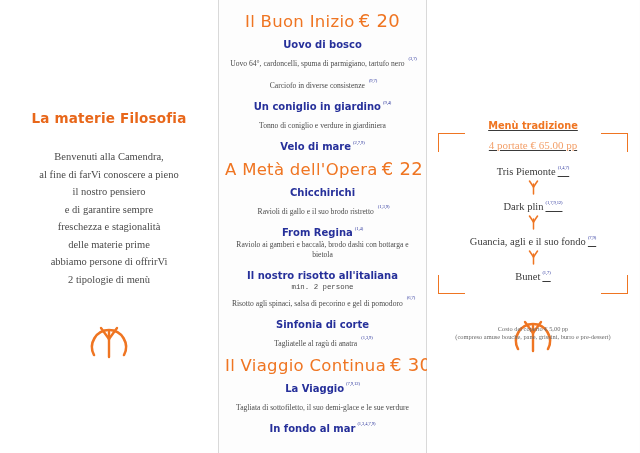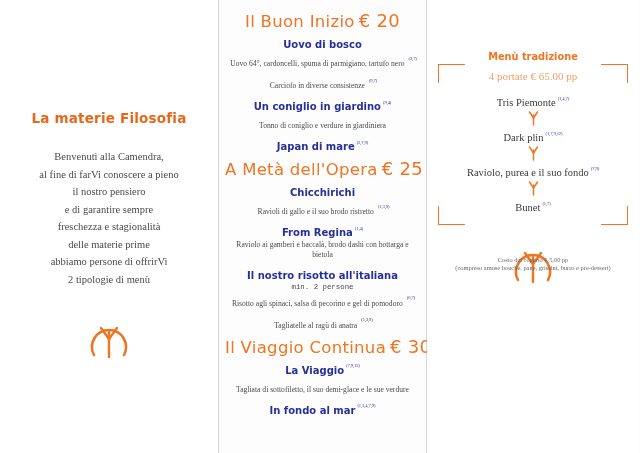--- a/index.html
+++ b/index.html
@@ -121,21 +121,21 @@
     border-color: #ef7522;
     border-style: solid;
     border-width: 0;
   }
   .bracket-box .tl { top: 0; left: 0;  border-top-width: 1.4px; border-left-width: 1.4px; }
   .bracket-box .tr { top: 0; right: 0; border-top-width: 1.4px; border-right-width: 1.4px; }
   .bracket-box .bl { bottom: 0; left: 0;  border-bottom-width: 1.4px; border-left-width: 1.4px; }
   .bracket-box .br { bottom: 0; right: 0; border-bottom-width: 1.4px; border-right-width: 1.4px; }
 
   
-  .right-inner { position: relative; padding-top: 51px; text-align: center; }
+  .right-inner { position: relative; padding-top: 120px; text-align: center; text-decoration: underline; }
   .trad-box { width: 190px; padding: 6px 0 10px 0; }
   .trad-title {
     color: #ef7522;
     font-family: "DejaVu Sans", sans-serif;
     font-weight: bold;
     font-size: 9.8px;
     margin-bottom: 2px;
   }
   .trad-price {
     color: #f3a06a;
@@ -202,42 +202,43 @@
           <div><span class="dish-desc">Uovo 64°, cardoncelli, spuma di parmigiano, tartufo nero</span><span class="allerg">(3,7)</span></div>
         </div>
         <div class="dish">
           <div><span class="dish-desc">Carciofo in diverse consistenze</span><span class="allerg">(9,7)</span></div>
         </div>
         <div class="dish">
           <div><span class="dish-name">Un coniglio in giardino</span><span class="allerg">(9,4)</span></div>
           <div><span class="dish-desc">Tonno di coniglio e verdure in giardiniera</span></div>
         </div>
         <div class="dish">
-          <div><span class="dish-name">Japan di mare</span><span class="allerg">(2,7,9)</span></div>
+          <div><span class="dish-name">Velo di mare</span><span class="allerg">(2,7,9)</span></div>
         </div>
       </div>
 
       <div class="course-block">
         <div class="course-head">
-          <span>A Metà dell'Opera</span><span class="price">€ 25</span>
+          <span>A Metà dell'Opera</span><span class="price">€ 22</span>
         </div>
         <div class="dish">
           <div><span class="dish-name">Chicchirichi</span></div>
           <div><span class="dish-desc">Ravioli di gallo e il suo brodo ristretto</span><span class="allerg">(1,3,9)</span></div>
         </div>
         <div class="dish">
           <div><span class="dish-name">From Regina</span><span class="allerg">(1,4)</span></div>
           <div><span class="dish-desc">Raviolo ai gamberi e baccalà, brodo dashi con bottarga e bietola</span></div>
         </div>
         <div class="dish">
           <div><span class="dish-name">Il nostro risotto all'italiana</span></div>
           <div class="dish-note">min. 2 persone</div>
           <div><span class="dish-desc">Risotto agli spinaci, salsa di pecorino e gel di pomodoro</span><span class="allerg">(6,7)</span></div>
         </div>
         <div class="dish">
+          <div><span class="dish-name">Sinfonia di corte</span></div>
           <div><span class="dish-desc">Tagliatelle al ragù di anatra</span><span class="allerg">(1,3,9)</span></div>
         </div>
       </div>
 
       <div class="course-block">
         <div class="course-head">
           <span>Il Viaggio Continua</span><span class="price">€ 30</span>
         </div>
         <div class="dish">
           <div><span class="dish-name">La Viaggio</span><span class="allerg">(7,9,12)</span></div>
@@ -277,21 +278,21 @@
 
         <div><span class="trad-item">Dark plin</span><span class="allerg">(1,7,9,12)</span></div>
         <div class="trad-sep">
           <svg width="13" height="15" viewBox="0 0 13 15">
             <path d="M6.5 14 L6.5 4" stroke="#ef7522" stroke-width="1.5" stroke-linecap="round" fill="none"></path>
             <path d="M6.5 7 L2.5 1" stroke="#ef7522" stroke-width="1.5" stroke-linecap="round" fill="none"></path>
             <path d="M6.5 7 L10.5 1" stroke="#ef7522" stroke-width="1.5" stroke-linecap="round" fill="none"></path>
           </svg>
         </div>
 
-        <div><span class="trad-item">Raviolo, purea e il suo fondo</span><span class="allerg">(7,9)</span></div>
+        <div><span class="trad-item">Guancia, agli e il suo fondo</span><span class="allerg">(7,9)</span></div>
         <div class="trad-sep">
           <svg width="13" height="15" viewBox="0 0 13 15">
             <path d="M6.5 14 L6.5 4" stroke="#ef7522" stroke-width="1.5" stroke-linecap="round" fill="none"></path>
             <path d="M6.5 7 L2.5 1" stroke="#ef7522" stroke-width="1.5" stroke-linecap="round" fill="none"></path>
             <path d="M6.5 7 L10.5 1" stroke="#ef7522" stroke-width="1.5" stroke-linecap="round" fill="none"></path>
           </svg>
         </div>
 
         <div><span class="trad-item">Bunet</span><span class="allerg">(1,7)</span></div>
       </div>

